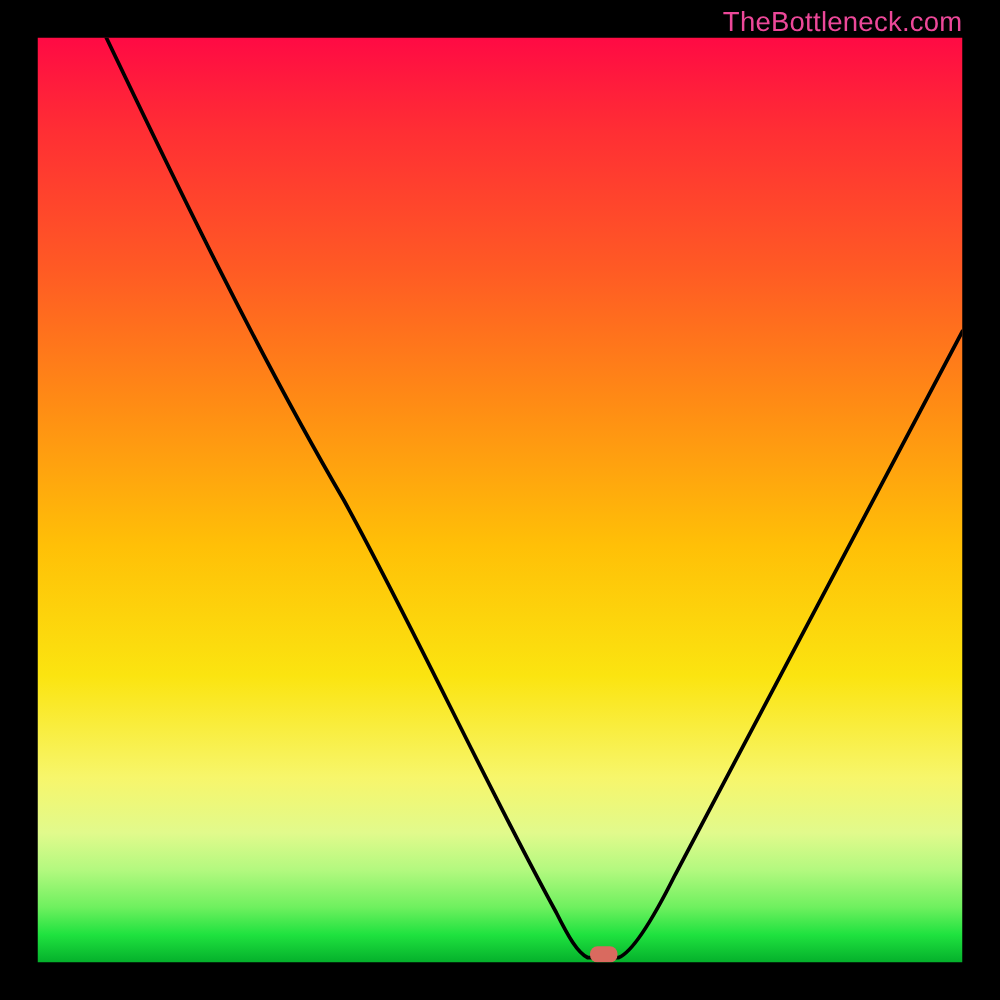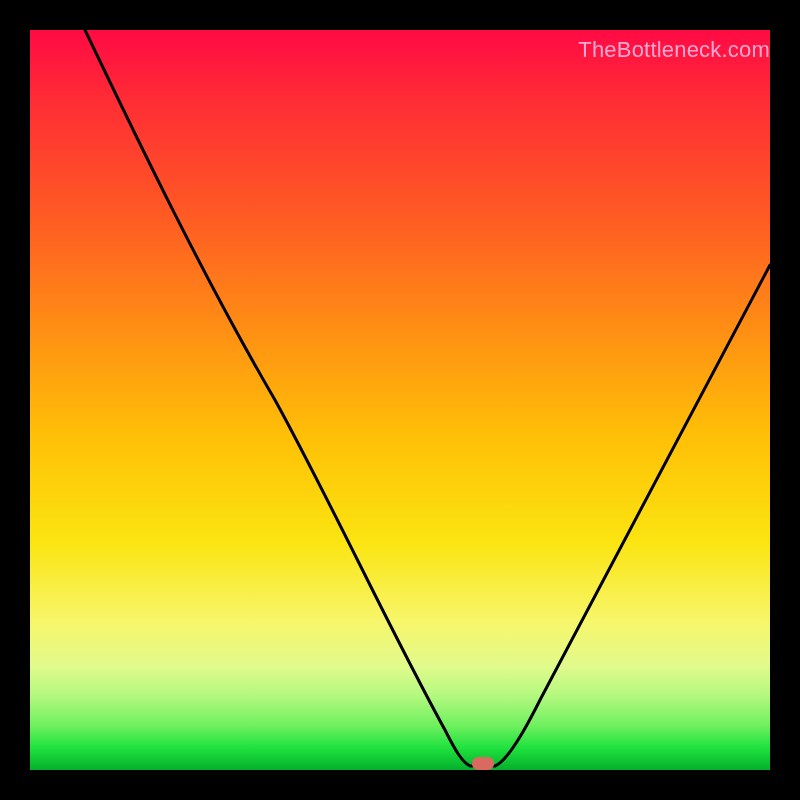--- a/index.html
+++ b/index.html
@@ -47,25 +47,24 @@
   svg.curve {
     position: absolute;
     inset: 0;
     width: 100%;
     height: 100%;
   }
   .attribution {
     position: absolute;
     top: 5px;
     right: 30px;
-    color: #f9a8d4;
+    color: #ec4899;
     font-family: Arial, Helvetica, sans-serif;
     font-size: 22px;
     letter-spacing: 0.2px;
-    margin-top: 32px;
   }
 </style>
 </head>
 <body>
 
 <div class="viewport">
   <div class="plot-area">
     <div class="bg-gradient"></div>
     <svg class="curve" viewBox="0 0 740 740" preserveAspectRatio="none">
 

